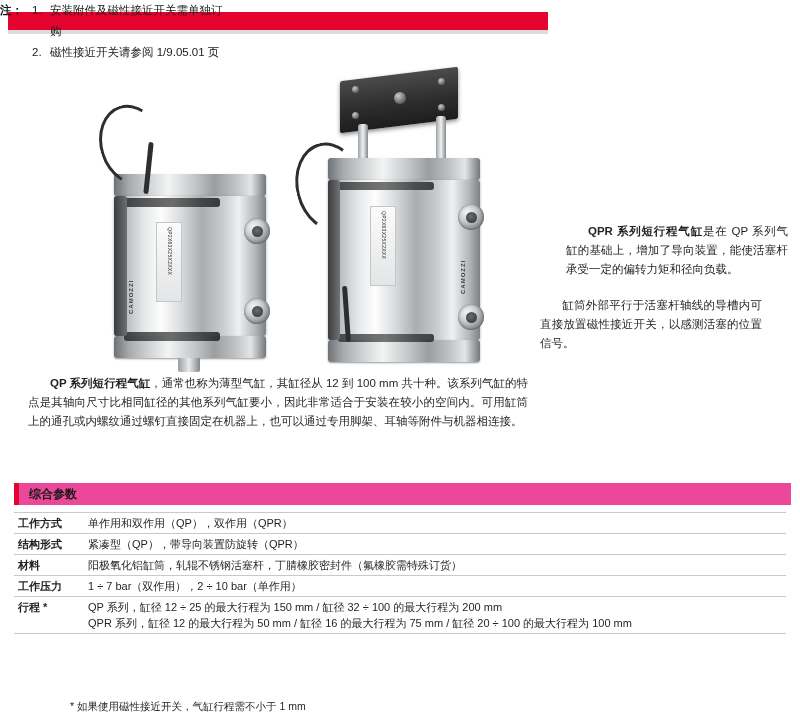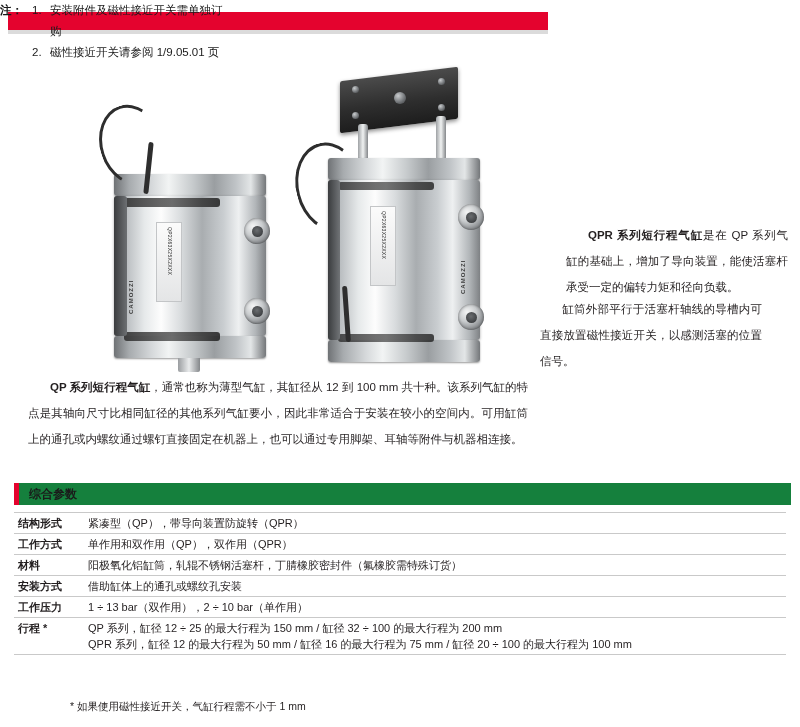--- a/index.html
+++ b/index.html
@@ -117,21 +117,21 @@
     position: absolute;
     width: 7px; height: 7px;
     border-radius: 50%;
     background: radial-gradient(circle at 35% 32%, #c9ccce, #6d7073 60%, #3a3c3e);
   }
 
   
   .para {
     position: absolute;
     font-size: 11.5px;
-    line-height: 26px;
+    line-height: 19px;
     color: #231f20;
     text-align: justify;
   }
   .para b { font-weight: bold; }
 
   .left-para {
     left: 28px;
     top: 374px;
     width: 500px;
   }
@@ -169,21 +169,21 @@
 
   .indent { display: inline-block; width: 22px; }
 
   
   .section-bar {
     position: absolute;
     left: 14px;
     top: 483px;
     width: 772px;
     height: 22px;
-    background: #15803d;
+    background: #ec4899;
     border-left: 5px solid #e4032e;
   }
   .section-bar .title {
     position: absolute;
     left: 10px;
     top: 3px;
     font-size: 12px;
     font-weight: bold;
     color: #1a1a1a;
   }
@@ -325,38 +325,34 @@
   </div>
 </div>
 
 <div class="section-bar">
   <div class="title">综合参数</div>
 </div>
 
 <table class="spec-table">
   <tbody>
     <tr>
+      <td class="key">工作方式</td>
+      <td class="val">单作用和双作用（QP），双作用（QPR）</td>
+    </tr>
+    <tr>
       <td class="key">结构形式</td>
       <td class="val">紧凑型（QP），带导向装置防旋转（QPR）</td>
     </tr>
     <tr>
-      <td class="key">工作方式</td>
-      <td class="val">单作用和双作用（QP），双作用（QPR）</td>
-    </tr>
-    <tr>
       <td class="key">材料</td>
       <td class="val">阳极氧化铝缸筒，轧辊不锈钢活塞杆，丁腈橡胶密封件（氟橡胶需特殊订货）</td>
     </tr>
     <tr>
-      <td class="key">安装方式</td>
-      <td class="val">借助缸体上的通孔或螺纹孔安装</td>
-    </tr>
-    <tr>
       <td class="key">工作压力</td>
-      <td class="val">1 ÷ 13 bar（双作用），2 ÷ 10 bar（单作用）</td>
+      <td class="val">1 ÷ 7 bar（双作用），2 ÷ 10 bar（单作用）</td>
     </tr>
     <tr>
       <td class="key">行程 *</td>
       <td class="val">
         <span class="row-sub">QP 系列，缸径 12 ÷ 25 的最大行程为 150 mm / 缸径 32 ÷ 100 的最大行程为 200 mm</span>
         <span class="row-sub">QPR 系列，缸径 12 的最大行程为 50 mm / 缸径 16 的最大行程为 75 mm / 缸径 20 ÷ 100 的最大行程为 100 mm</span>
       </td>
     </tr>
   </tbody>
 </table>

